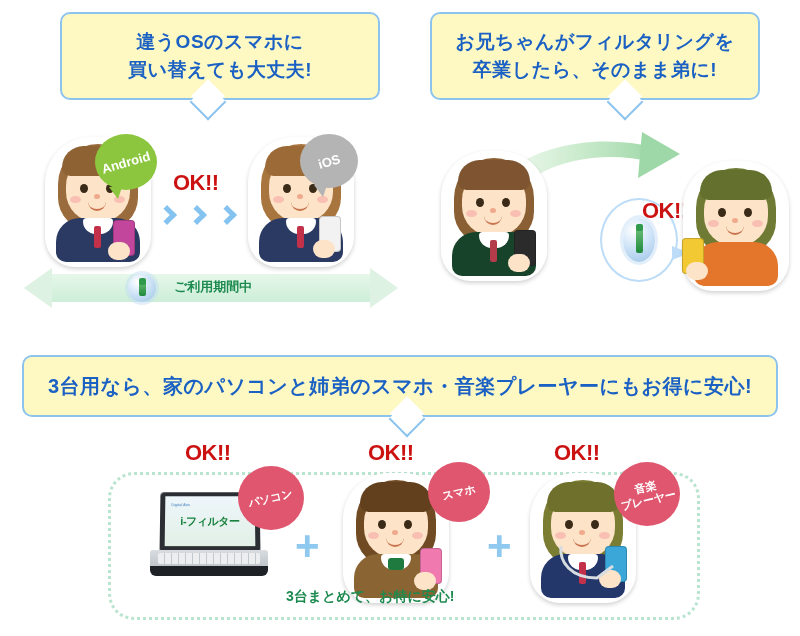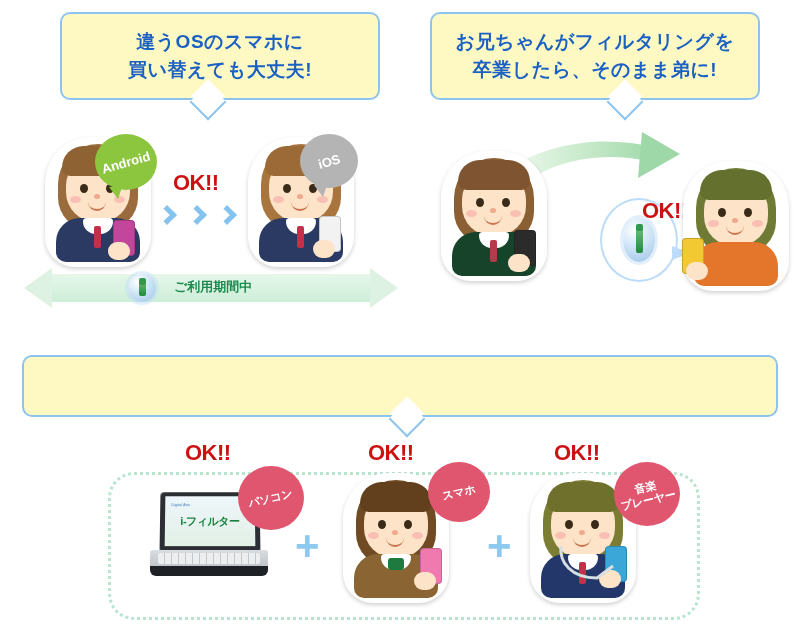--- a/index.html
+++ b/index.html
@@ -386,20 +386,21 @@
       <div class="cheek r"></div>
       <div class="nose"></div>
       <div class="mouth"></div>
       <div class="body" style="background:#e3762a;"></div>
       <div class="phone" style="left:-6px;top:72px;background:#f2c932;"></div>
       <div class="hand" style="left:-2px;top:96px;"></div>
     </div>
   </div>
 
   <div class="bubble" id="bubble-bottom">
+    <div class="bubble-text">3台用なら、家のパソコンと姉弟のスマホ・音楽プレーヤーにもお得に安心!</div>
     <div class="tail"></div>
   </div>
 
   <div class="dotted-panel"></div>
 
   <div class="ok" style="left:185px;top:440px;">OK!!</div>
   <div class="ok" style="left:368px;top:440px;">OK!!</div>
   <div class="ok" style="left:554px;top:440px;">OK!!</div>
 
   <div class="laptop">
@@ -463,14 +464,15 @@
     <svg style="position:absolute;left:22px;top:66px;width:60px;height:44px;" viewBox="0 0 60 44">
       <path d="M4,2 C2,18 14,34 40,34 L56,22" stroke="#d8dde2" stroke-width="3" fill="none"></path>
     </svg>
   </div>
 
   <div class="pink-badge" style="left:614px;top:462px;width:66px;height:64px;">
     <span class="txt" style="white-space:pre-line;">音楽
 プレーヤー</span>
   </div>
 
+  <div class="green-note">3台まとめて、お特に安心!</div>
 
 </div>
 
 </body></html>

